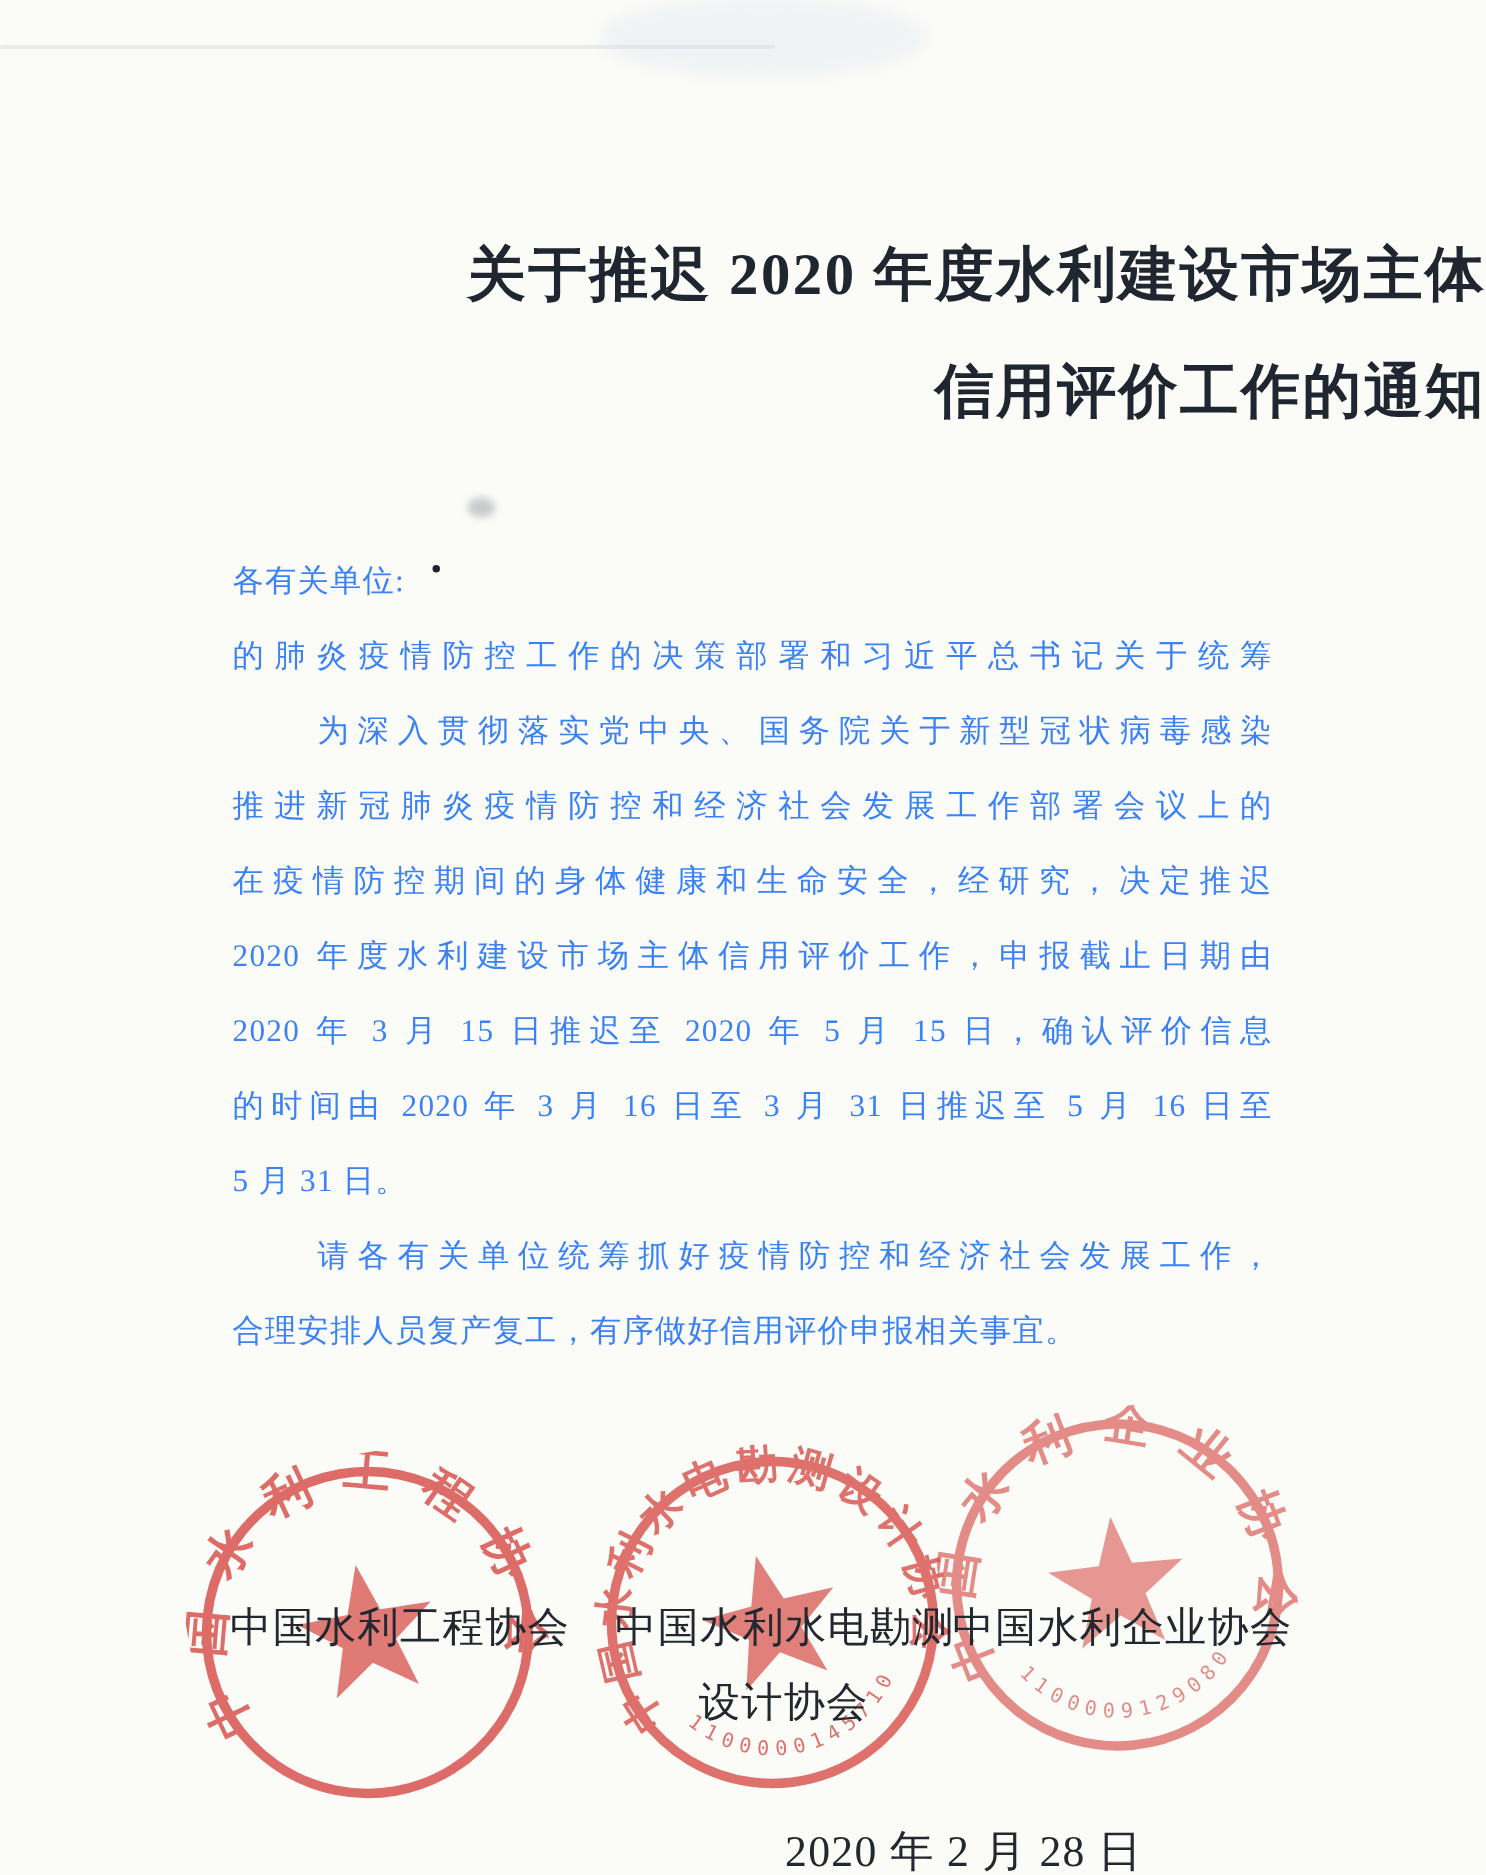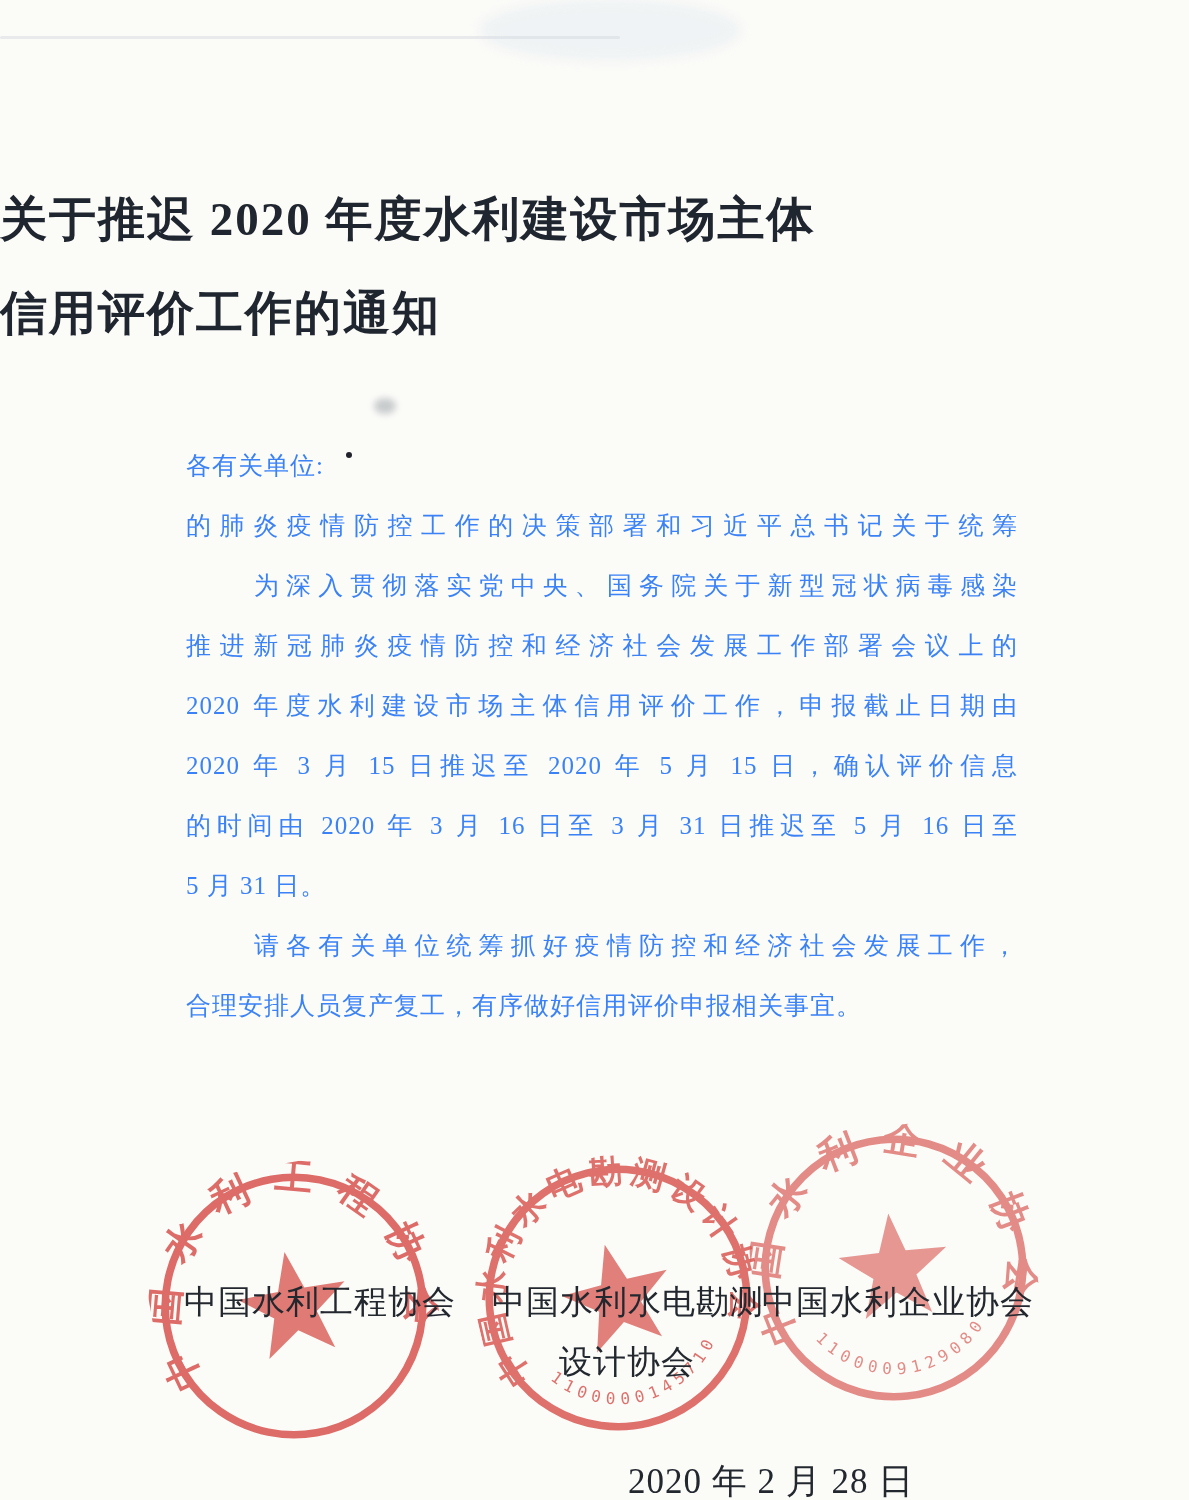--- a/index.html
+++ b/index.html
@@ -26,21 +26,21 @@
     background:rgba(110,118,128,0.35);filter:blur(3px);border-radius:50%;
   }
   .scan-dot{
     position:absolute;left:346px;top:452px;width:6px;height:6px;
     background:#20242a;border-radius:50%;
   }
 
   
   .title{
     position:absolute;left:0;width:100%;
-    text-align:left;
+    text-align:right;
     font-weight:bold;
     font-size:47px;
     letter-spacing:2px;
     color:#20262f;
   }
   .title1{top:188px;}
   .title2{top:282px;}
 
   
   .body-block{
@@ -105,20 +105,21 @@
   <div class="scan-dot"></div>
 
   <div class="title title1">关于推迟 2020 年度水利建设市场主体</div>
   <div class="title title2">信用评价工作的通知</div>
 
   <div class="body-block">
     <div class="line">各有关单位:</div>
     <div class="line just">的肺炎疫情防控工作的决策部署和习近平总书记关于统筹</div>
     <div class="line indent just">为深入贯彻落实党中央、国务院关于新型冠状病毒感染</div>
     <div class="line just">推进新冠肺炎疫情防控和经济社会发展工作部署会议上的</div>
+    <div class="line just">在疫情防控期间的身体健康和生命安全，经研究，决定推迟</div>
     <div class="line just">2020 年度水利建设市场主体信用评价工作，申报截止日期由</div>
     <div class="line just">2020 年 3 月 15 日推迟至 2020 年 5 月 15 日，确认评价信息</div>
     <div class="line just">的时间由 2020 年 3 月 16 日至 3 月 31 日推迟至 5 月 16 日至</div>
     <div class="line">5 月 31 日。</div>
     <div class="line indent just">请各有关单位统筹抓好疫情防控和经济社会发展工作，</div>
     <div class="line">合理安排人员复产复工，有序做好信用评价申报相关事宜。</div>
   </div>
 
   <div class="seal seal1 seal--wide">
     <svg viewBox="0 0 300 300">

